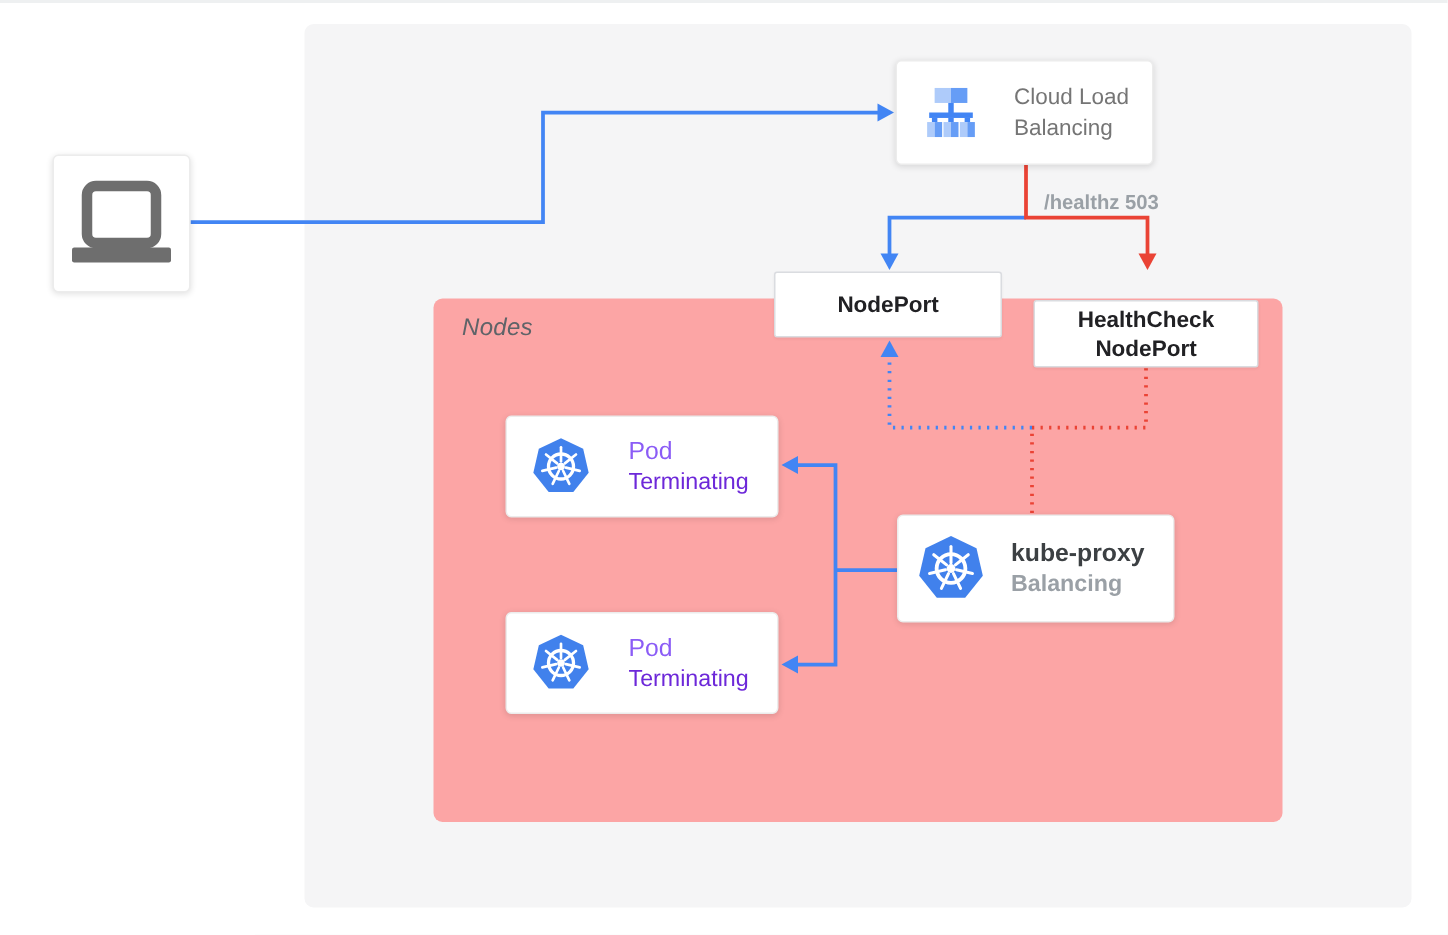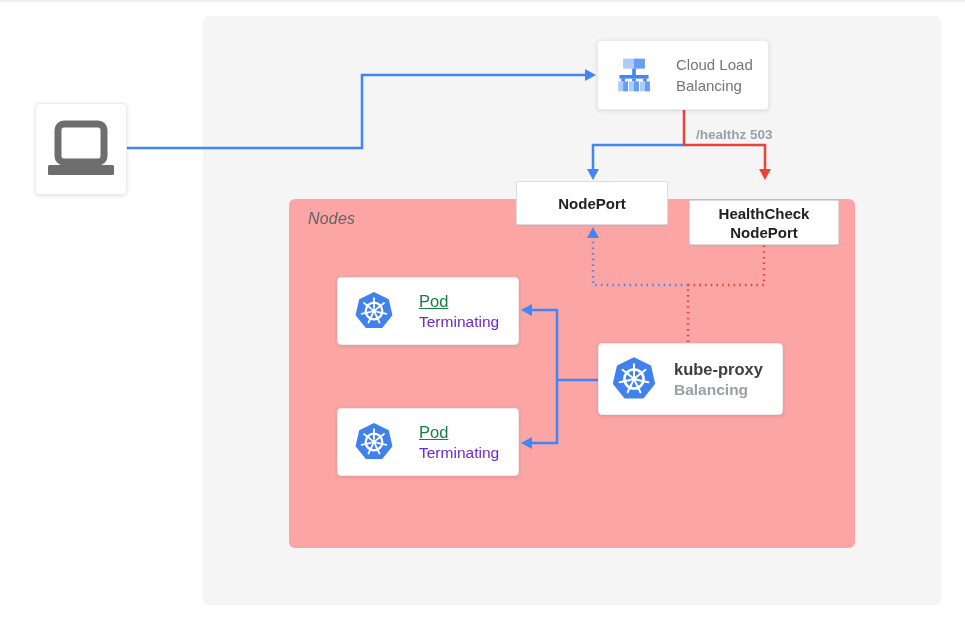--- a/index.html
+++ b/index.html
@@ -36,21 +36,21 @@
     position:absolute;background:#ffffff;border:1px solid #dadce0;border-radius:2px;
     box-shadow:0 1px 2px rgba(0,0,0,0.06);display:flex;flex-direction:column;
     align-items:center;justify-content:center;z-index:10;box-sizing:border-box;
     font-size:15px;font-weight:bold;color:#212124;line-height:19px;text-align:center;
   }
   .nodeport-box{left:516px;top:181px;width:152px;height:44px;}
   .healthcheck-box{left:689px;top:181px;width:150px;height:45px;margin-top:19px;}
   .pod-card-1{left:337px;top:277px;width:182px;height:68px;padding-left:16px;}
   .pod-card-2{left:337px;top:408px;width:182px;height:68px;padding-left:16px;}
   .pod-text{margin-left:25px;}
-  .pod-title{font-size:16.5px;color:#15803d;line-height:21px;text-decoration:underline;}
+  .pod-title{font-size:16.5px;color:#8b5cf6;line-height:21px;}
   .pod-status{font-size:15.5px;color:#6d28d9;line-height:20px;}
   .kproxy-card{left:598px;top:343px;width:185px;height:72px;padding-left:12px;}
   .kproxy-text{margin-left:17px;font-weight:bold;}
   .kproxy-title{font-size:16.5px;color:#3c4043;line-height:22px;}
   .kproxy-subtitle{font-size:15.5px;color:#9aa0a6;line-height:20px;}
   .icon{display:block;flex:none;}
 </style>
 </head>
 <body>
 

